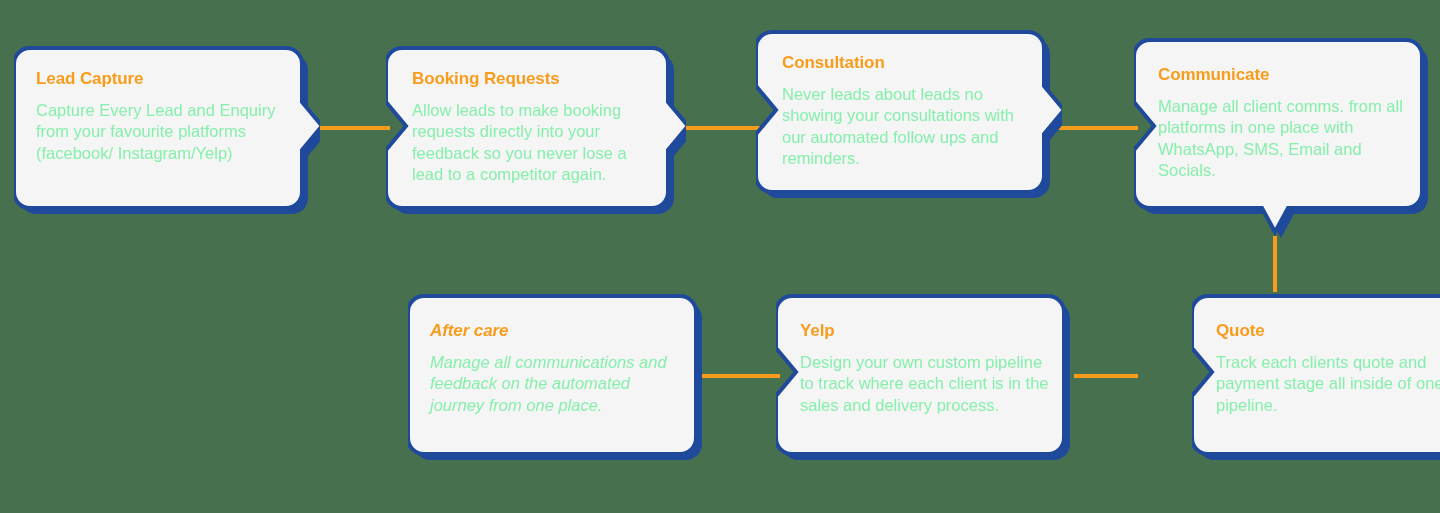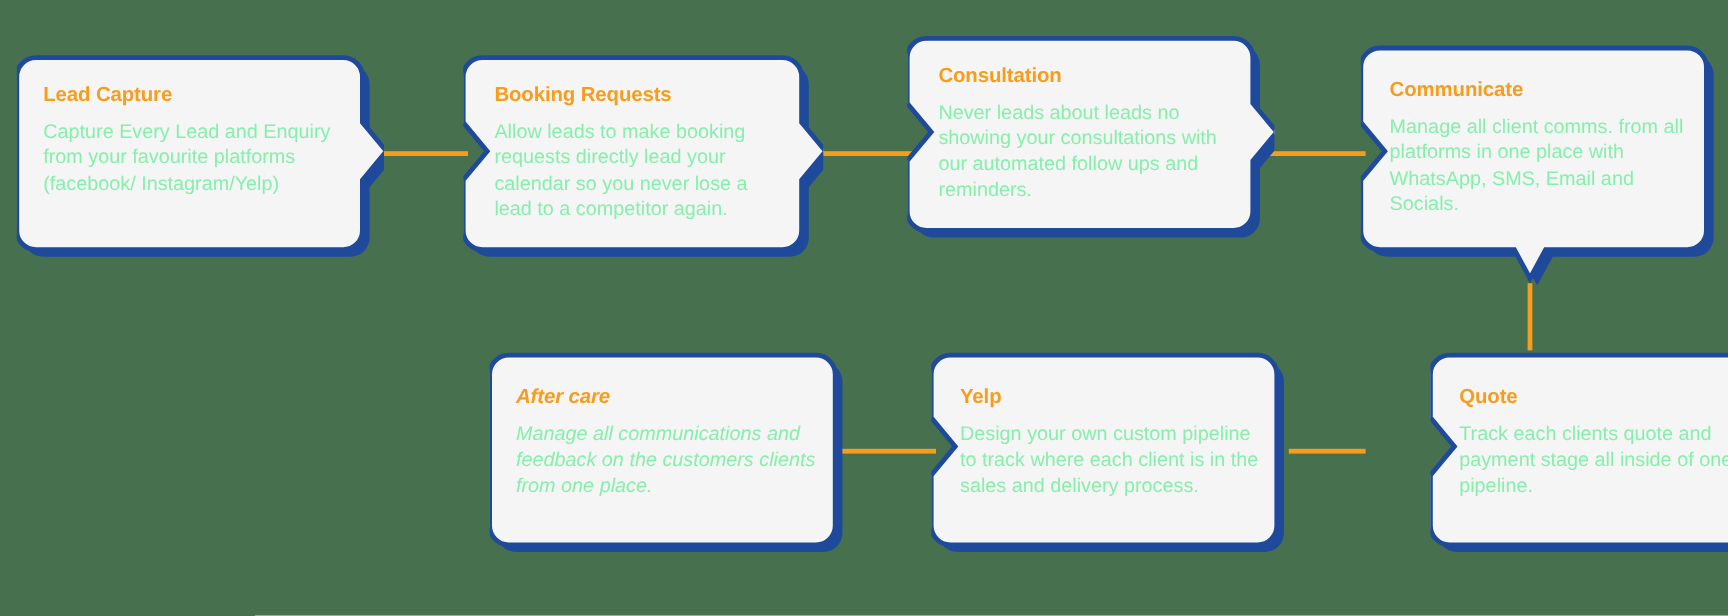--- a/index.html
+++ b/index.html
@@ -91,21 +91,21 @@
     </div>
   </div>
 
   <div class="card" style="left:386px; top:40px; width:300px; height:182px;">
     <svg class="shape" viewBox="0 0 300 182" preserveAspectRatio="none">
       <path d="M22 14 H272 a16 16 0 0 1 16 16 V68 L308 92 L288 116 V158 a16 16 0 0 1 -16 16 H22 a16 16 0 0 1 -16 -16 V116 L26 92 L6 68 V30 a16 16 0 0 1 16 -16 Z" fill="#1F4A9B"></path>
       <path d="M16 8 H266 a16 16 0 0 1 16 16 V62 L302 86 L282 110 V152 a16 16 0 0 1 -16 16 H16 a16 16 0 0 1 -16 -16 V110 L20 86 L0 62 V24 a16 16 0 0 1 16 -16 Z" fill="#F5F5F5" stroke="#1F4A9B" stroke-width="4"></path>
     </svg>
     <div class="card-body" style="padding:30px 30px 0 26px;">
       <p class="card-title">Booking Requests</p>
-      <p class="card-desc">Allow leads to make booking requests directly lead your calendar so you never lose a lead to a competitor again.</p>
+      <p class="card-desc">Allow leads to make booking requests directly into your feedback so you never lose a lead to a competitor again.</p>
     </div>
   </div>
 
   <div class="card" style="left:756px; top:24px; width:306px; height:182px;">
     <svg class="shape" viewBox="0 0 306 182" preserveAspectRatio="none">
       <path d="M22 14 H278 a16 16 0 0 1 16 16 V68 L314 92 L294 116 V158 a16 16 0 0 1 -16 16 H22 a16 16 0 0 1 -16 -16 V116 L26 92 L6 68 V30 a16 16 0 0 1 16 -16 Z" fill="#1F4A9B"></path>
       <path d="M16 8 H272 a16 16 0 0 1 16 16 V62 L308 86 L288 110 V152 a16 16 0 0 1 -16 16 H16 a16 16 0 0 1 -16 -16 V110 L20 86 L0 62 V24 a16 16 0 0 1 16 -16 Z" fill="#F5F5F5" stroke="#1F4A9B" stroke-width="4"></path>
     </svg>
     <div class="card-body" style="padding:30px 32px 0 26px;">
       <p class="card-title">Consultation</p>
@@ -146,17 +146,17 @@
     </div>
   </div>
 
   <div class="card" style="left:408px; top:288px; width:300px; height:180px;">
     <svg class="shape" viewBox="0 0 300 180" preserveAspectRatio="none">
       <path d="M22 14 H278 a16 16 0 0 1 16 16 V156 a16 16 0 0 1 -16 16 H22 a16 16 0 0 1 -16 -16 V30 a16 16 0 0 1 16 -16 Z" fill="#1F4A9B"></path>
       <path d="M16 8 H272 a16 16 0 0 1 16 16 V150 a16 16 0 0 1 -16 16 H16 a16 16 0 0 1 -16 -16 V24 a16 16 0 0 1 16 -16 Z" fill="#F5F5F5" stroke="#1F4A9B" stroke-width="4"></path>
     </svg>
     <div class="card-body" style="padding:34px 22px 0 22px;font-style:italic;">
       <p class="card-title">After care</p>
-      <p class="card-desc">Manage all communications and feedback on the customers clients from one place.</p>
+      <p class="card-desc">Manage all communications and feedback on the automated journey from one place.</p>
     </div>
   </div>
 
 </div>
 
 </body></html>

